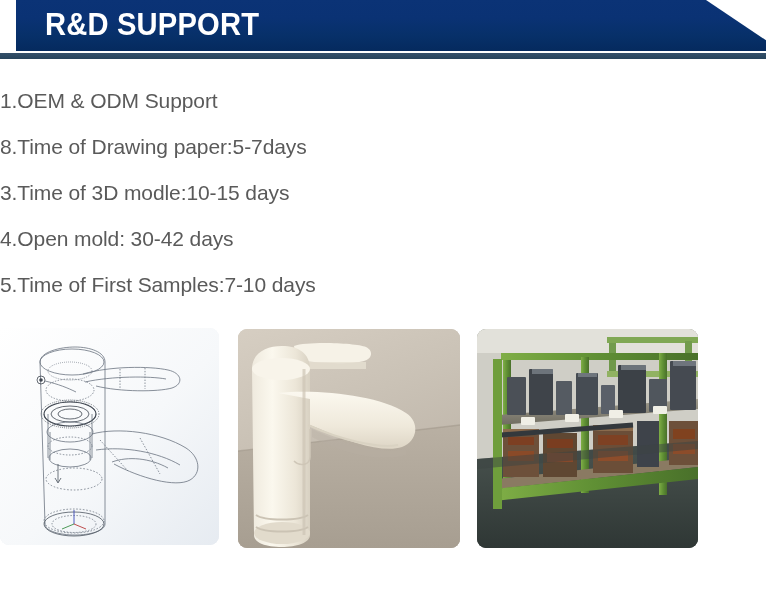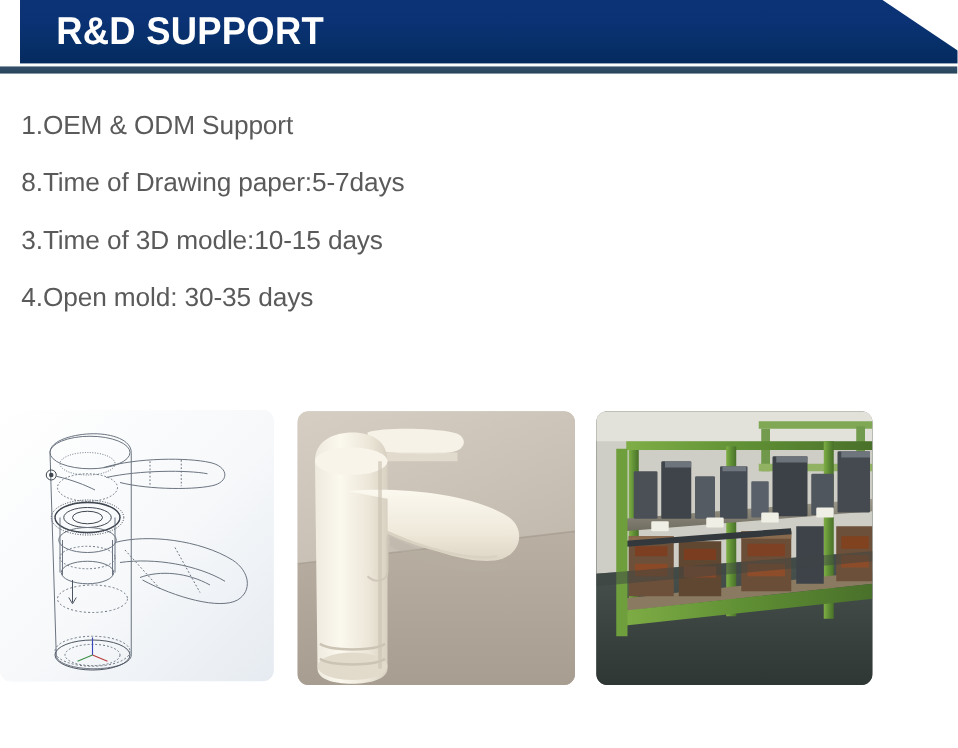--- a/index.html
+++ b/index.html
@@ -48,21 +48,21 @@
     width: 766px;
     height: 6px;
     background: linear-gradient(180deg, #35506a 0%, #2d4a63 55%, #28445c 100%);
     -webkit-clip-path: polygon(0 0, 766px 0, 766px 6px, 0 6px);
     clip-path: polygon(0 0, 766px 0, 766px 6px, 0 6px);
   }
 
   
   .spec-list {
     position: absolute;
-    left: 17px;
+    left: 0;
     top: 78px;
     width: 500px;
   }
   .spec-item {
     color: #5a5a5a;
     font-size: 21px;
     line-height: 46px;
     white-space: nowrap;
     font-family: "Liberation Sans", sans-serif;
     letter-spacing: -0.1px;
@@ -104,21 +104,22 @@
 
 <div class="banner">
   <div class="banner-title">R&amp;D SUPPORT</div>
 </div>
 <div class="banner-rule"></div>
 
 <div class="spec-list">
   <div class="spec-item">1.OEM &amp; ODM Support</div>
   <div class="spec-item">8.Time of Drawing paper:5-7days</div>
   <div class="spec-item">3.Time of 3D modle:10-15 days</div>
-  <div class="spec-item">4.Open mold: 30-35 days</div>
+  <div class="spec-item">4.Open mold: 30-42 days</div>
+  <div class="spec-item">5.Time of First Samples:7-10 days</div>
 </div>
 
 <div class="gallery">
 
   <div class="fig" id="fig-drawing">
     <div class="fig-img">
       <svg class="fig-art" viewBox="0 0 219 217" preserveAspectRatio="none">
         <defs>
           <linearGradient id="cadbg" x1="0" y1="0" x2="1" y2="1">
             <stop offset="0" stop-color="#ffffff"></stop>

